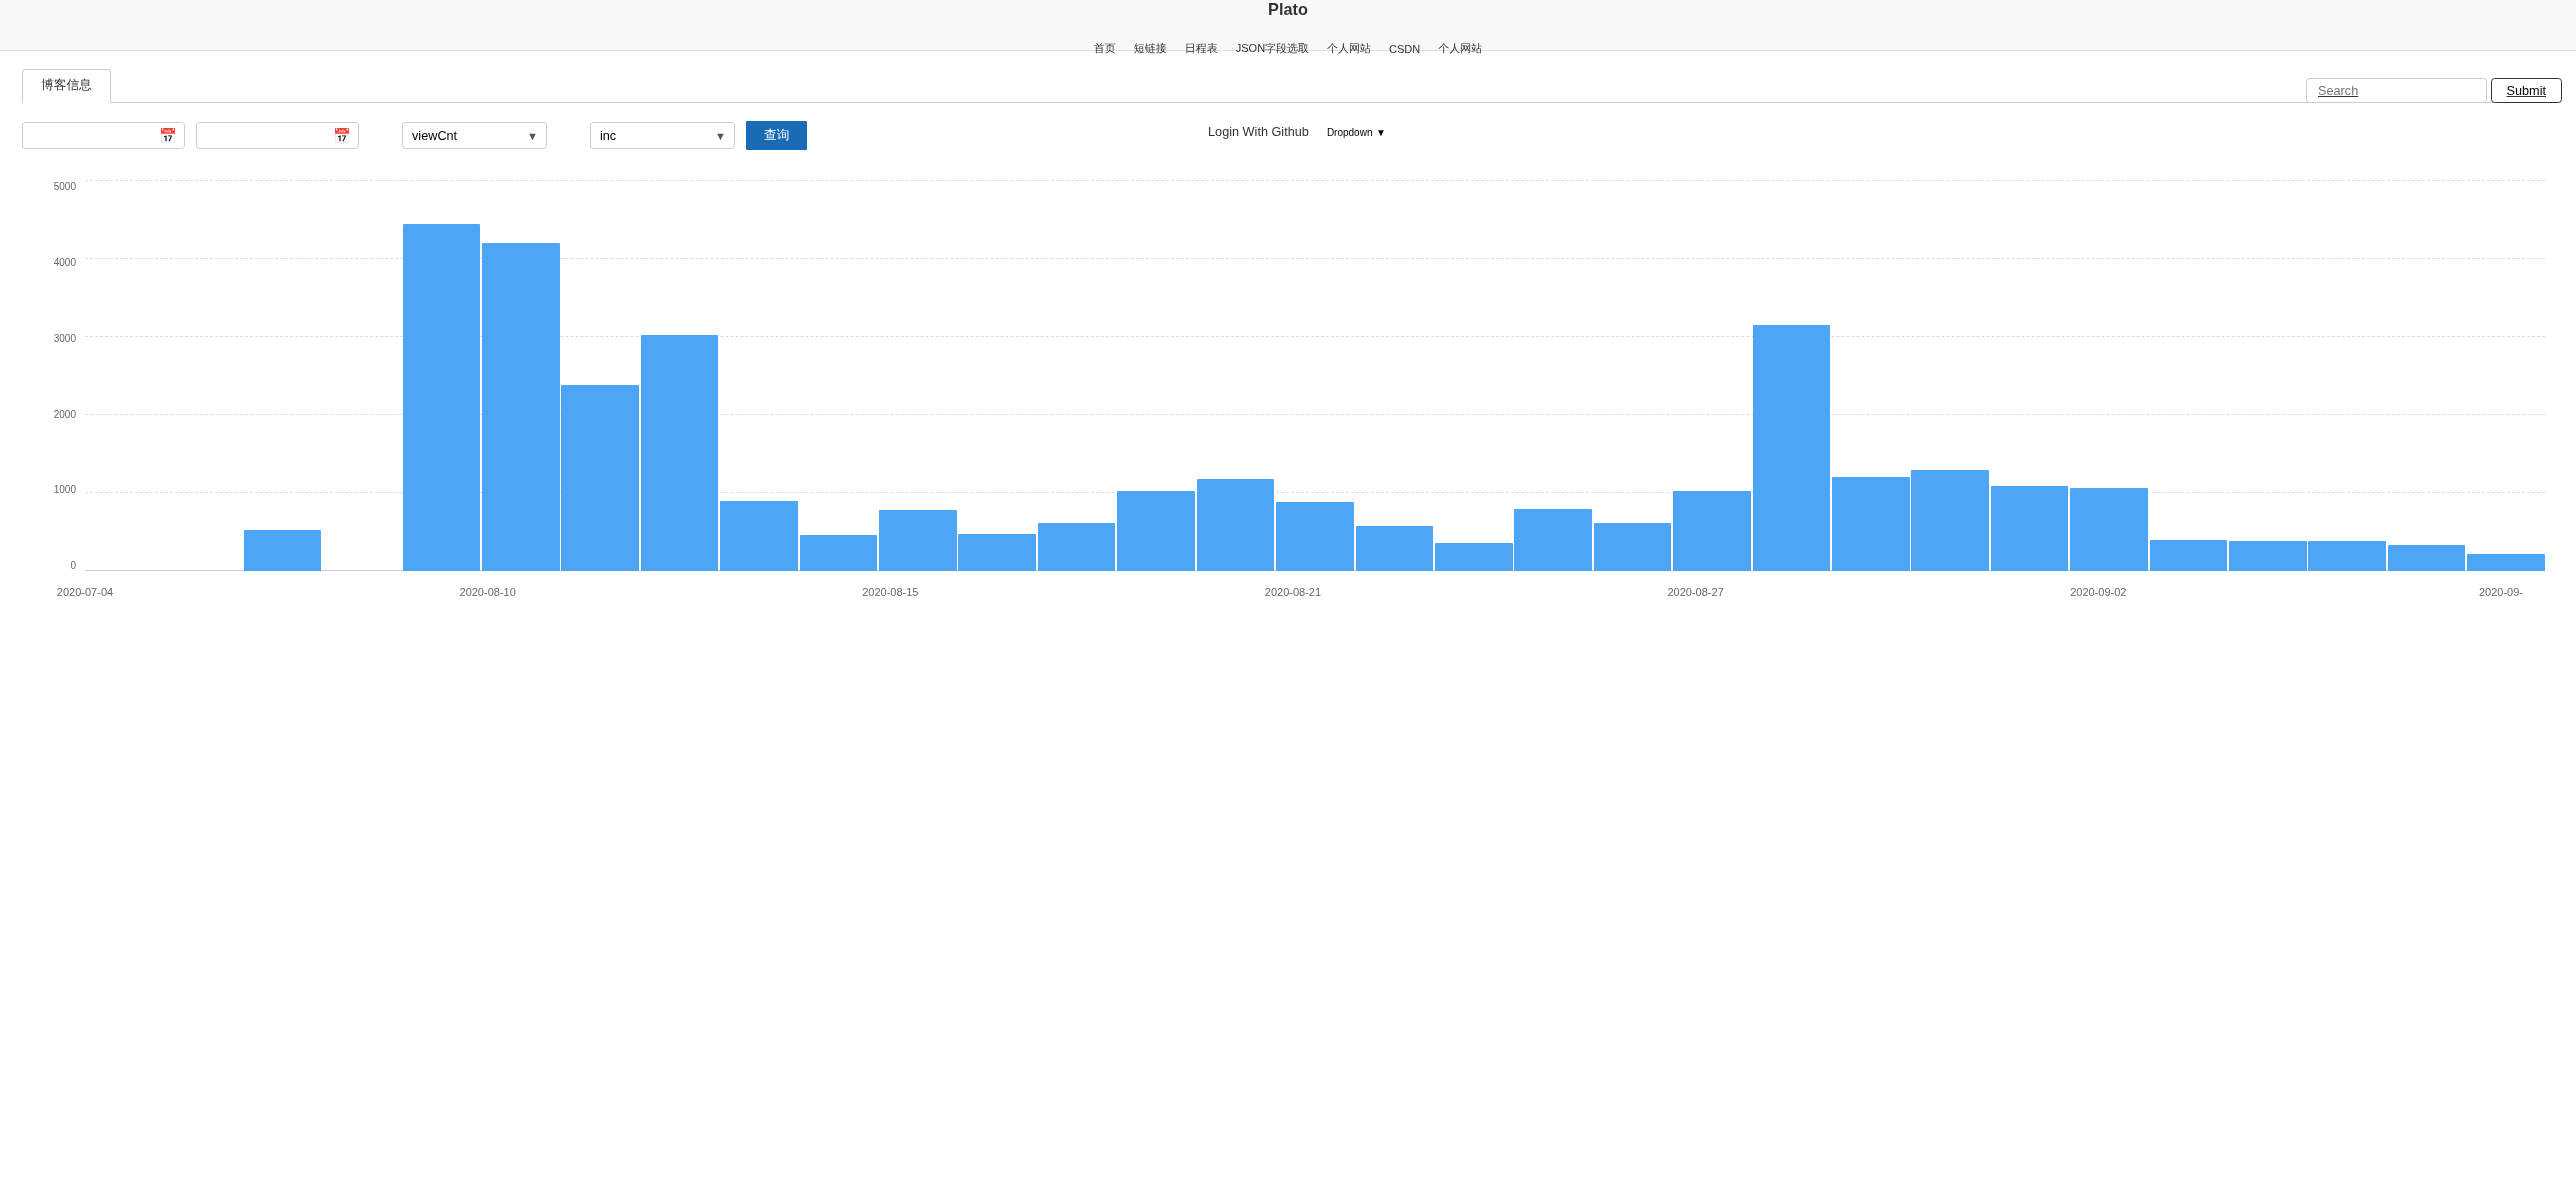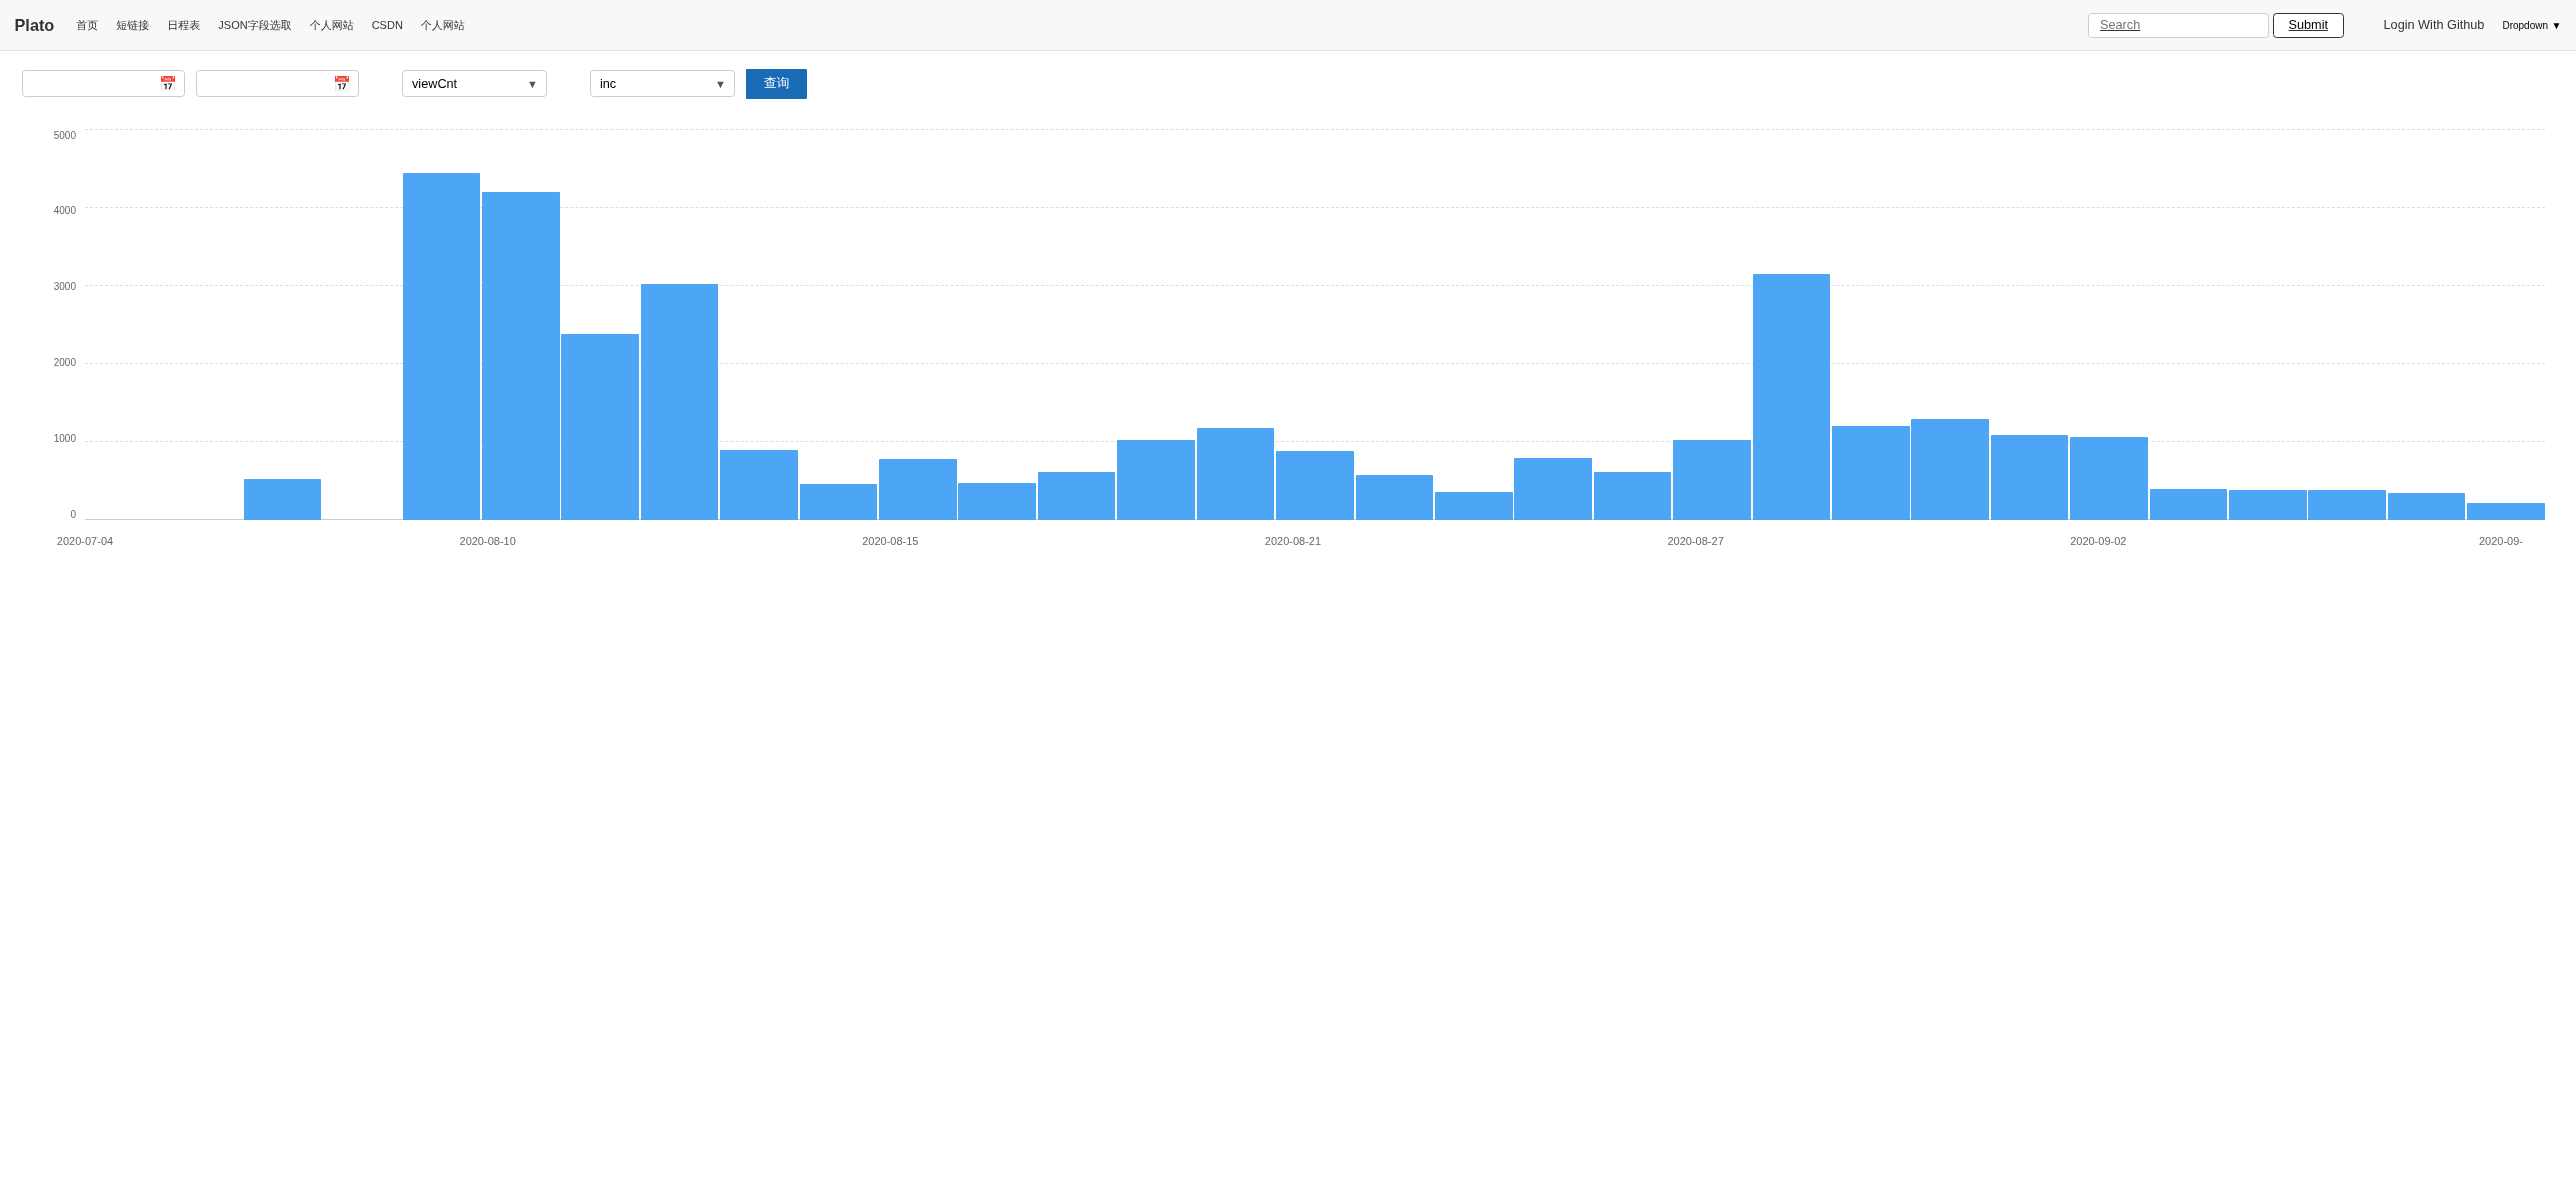--- a/index.html
+++ b/index.html
@@ -7,20 +7,21 @@
 
     
     .navbar {
       display: flex;
       align-items: center;
       padding: 0 14.5px;
       height: 51px;
       background: #f8f8f8;
       border-bottom: 0.9px solid #e0e0e0;
       gap: 22px;
+      flex-direction: column;
     }
     .navbar-brand {
       font-weight: bold;
       font-size: 16.3px;
       color: #333;
     }
     .navbar-nav {
       display: flex;
       gap: 18px;
       align-items: center;
@@ -262,20 +263,23 @@
     <a href="#">Login With Github</a>
     <button class="dropdown-btn">
       <span>Dropdown</span>
       <span>▼</span>
     </button>
   </div>
 </nav>
 
 <div class="main-content">
 
+  <div class="tab-bar">
+    <div class="tab-item active">博客信息</div>
+  </div>
 
   <div class="filter-row">
     <div class="date-input-wrap">
       <input type="text" placeholder="" style="">
       <span class="cal-icon">📅</span>
     </div>
     <div class="date-input-wrap">
       <input type="text" placeholder="" style="">
       <span class="cal-icon">📅</span>
     </div>

